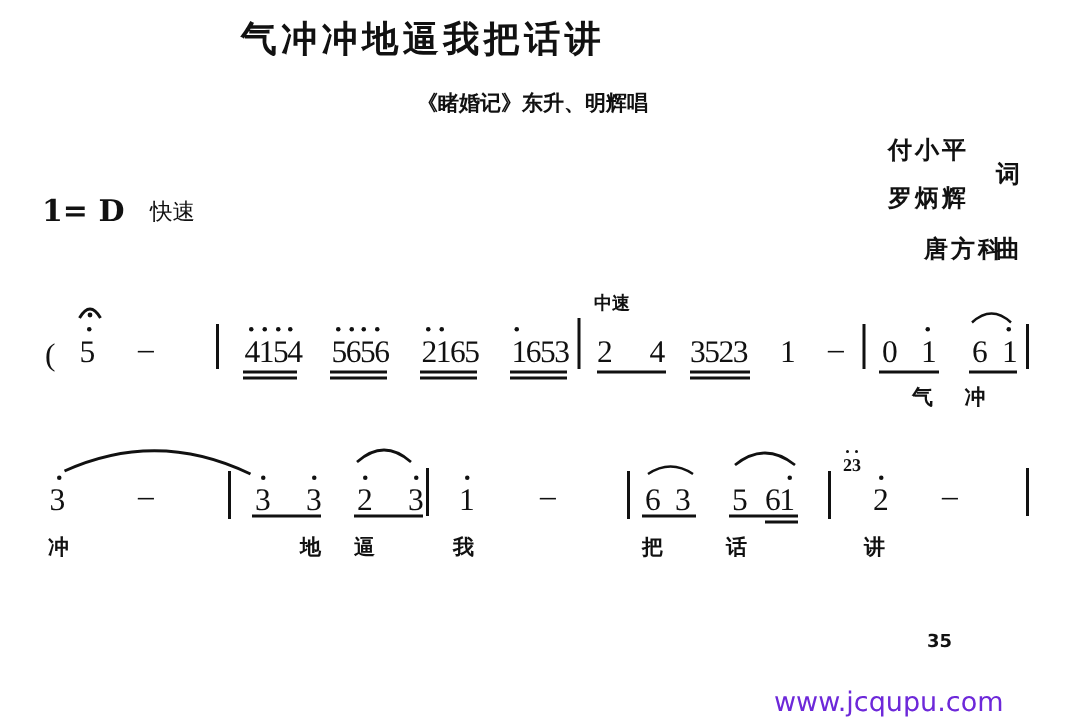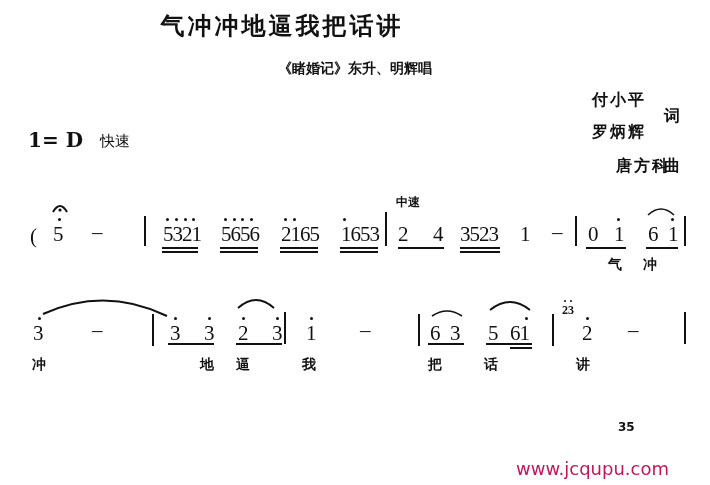--- a/index.html
+++ b/index.html
@@ -13,21 +13,21 @@
   .credit { font-family: "DejaVu Sans", sans-serif; font-size: 16px; font-weight: bold; letter-spacing: 2px; }
   .key { left: 28px; top: 128px; font-size: 20px; font-weight: bold; }
   .tempo { left: 100px; top: 132px; font-family: "DejaVu Sans", sans-serif; font-size: 15px; font-weight: normal; }
   .tempo2 { left: 396px; top: 194px; font-family: "DejaVu Sans", sans-serif; font-size: 12px; font-weight: bold; }
   .note { position: absolute; font-size: 21px; font-family: "Liberation Serif", serif; line-height: 1; }
   .bar { position: absolute; width: 2px; background: #111; }
   .ul { position: absolute; height: 2px; background: #111; }
   .dot { position: absolute; width: 3px; height: 3px; border-radius: 50%; background: #111; }
   .lyric { position: absolute; font-family: "DejaVu Sans", sans-serif; font-size: 14px; font-weight: bold; }
   .page-num { left: 618px; top: 420px; font-family: "DejaVu Sans", sans-serif; font-size: 12px; font-weight: bold; }
-  .watermark { left: 516px; top: 458px; font-family: "DejaVu Sans", sans-serif; font-size: 18px; color: #be185d; }
+  .watermark { left: 516px; top: 458px; font-family: "DejaVu Sans", sans-serif; font-size: 18px; color: #6d28d9; }
   svg.slur { position: absolute; overflow: visible; }
 </style>
 </head>
 <body>
 
 <div class="abs title">气冲冲地逼我把话讲</div>
 <div class="abs subtitle">《睹婚记》东升、明辉唱</div>
 
 <div class="abs credit" style="left:592px;top:90px;">付小平</div>
 <div class="abs credit" style="left:592px;top:122px;">罗炳辉</div>
@@ -43,21 +43,21 @@
 
   <svg class="slur" style="left:52px;top:203px;" width="16" height="10">
     <path d="M1 9 Q8 -3 15 9" stroke="#111" stroke-width="2" fill="none"></path>
       <circle cx="8" cy="7" r="1.6" fill="#111"></circle>
   </svg>
   <div class="dot" style="left:58px;top:218px;"></div>
   <span class="note" style="left:53px;top:224px;">5</span>
   <span class="note" style="left:92px;top:222px;">–</span>
   <div class="bar" style="left:144px;top:216px;height:30px;"></div>
 
-  <span class="note" style="left:163px;top:224px;letter-spacing:-1px;">5321</span>
+  <span class="note" style="left:163px;top:224px;letter-spacing:-1px;">4154</span>
   <div class="dot" style="left:166px;top:218px;"></div>
     <div class="dot" style="left:175px;top:218px;"></div>
     <div class="dot" style="left:184px;top:218px;"></div>
     <div class="dot" style="left:192px;top:218px;"></div>
   <div class="ul" style="left:162px;top:247px;width:36px;"></div>
     <div class="ul" style="left:162px;top:251px;width:36px;"></div>
 
   <span class="note" style="left:221px;top:224px;letter-spacing:-1px;">5656</span>
   <div class="dot" style="left:224px;top:218px;"></div>
     <div class="dot" style="left:233px;top:218px;"></div>

